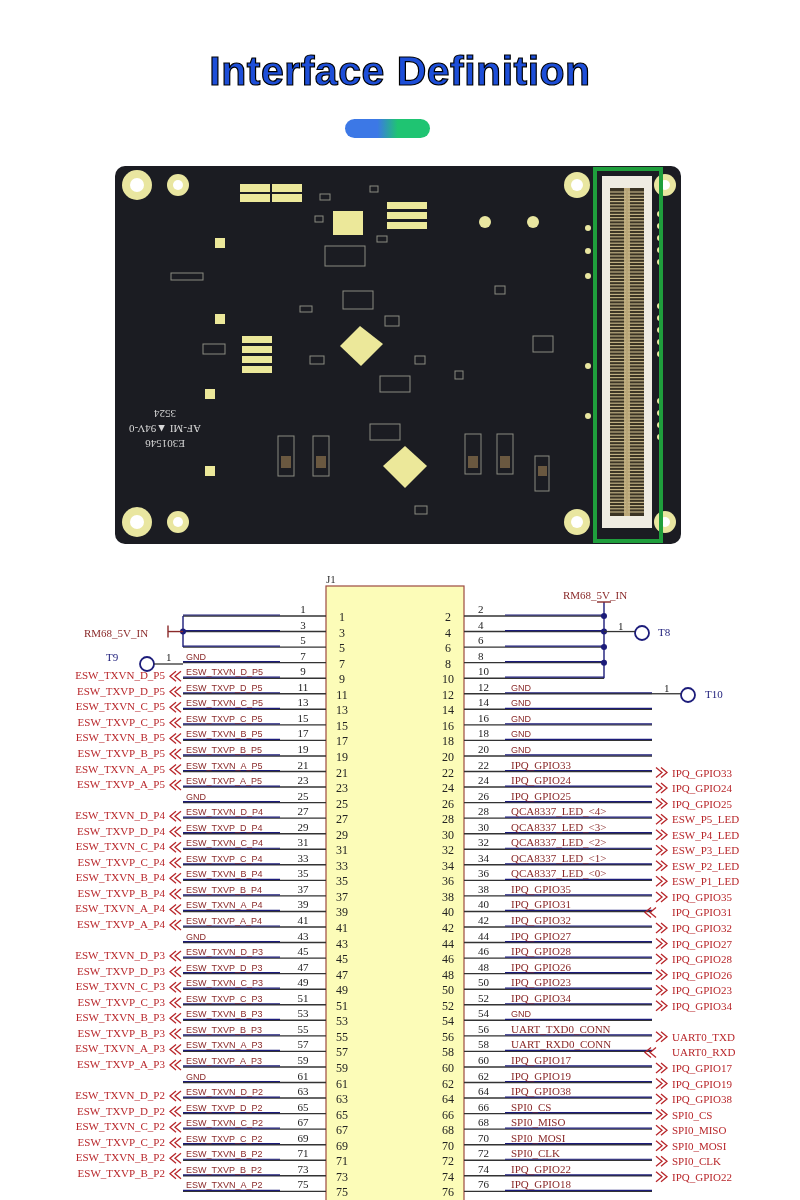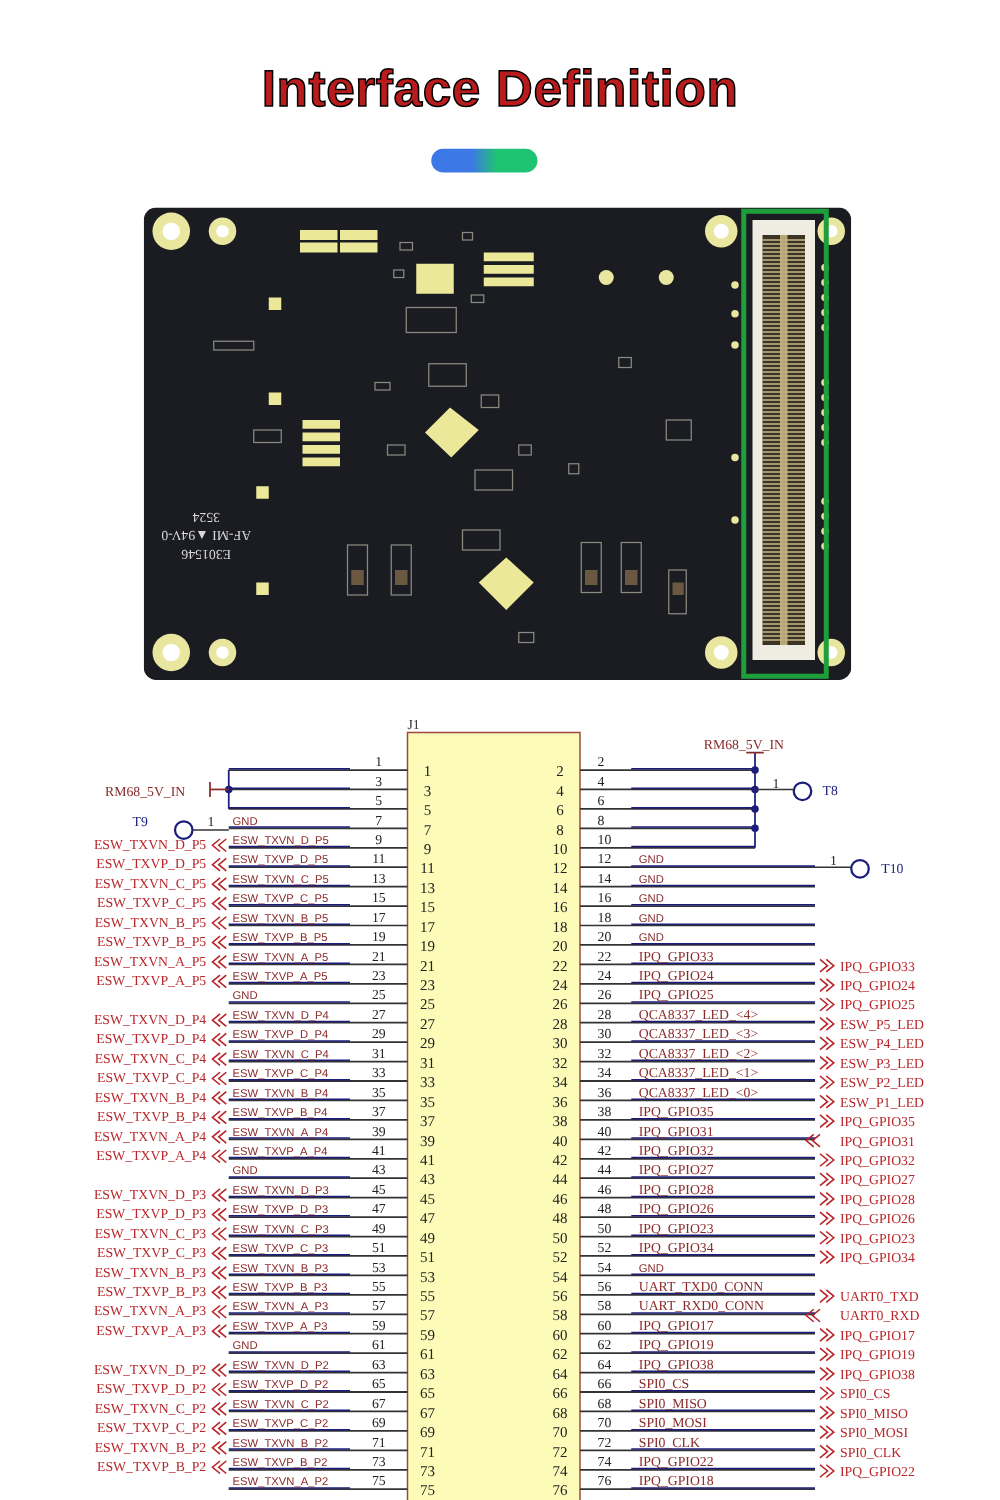--- a/index.html
+++ b/index.html
@@ -1,17 +1,17 @@
 <!DOCTYPE html>
 <html><head>
 <meta charset="utf-8">
 <style>
   html, body { margin: 0; padding: 0; background: #ffffff; }
   body { width: 800px; height: 1200px; position: relative; overflow: hidden; font-family: "Liberation Sans", sans-serif; }
-  .title { position: absolute; left: 0; width: 800px; top: 48px; text-align: center; font-family: "Liberation Sans", sans-serif; font-weight: 900; font-size: 41px; color: #b91c1c; letter-spacing: 0.5px; -webkit-text-stroke: 1.2px #000; }
+  .title { position: absolute; left: 0; width: 800px; top: 48px; text-align: center; font-family: "Liberation Sans", sans-serif; font-weight: 900; font-size: 41px; color: #1d4ed8; letter-spacing: 0.5px; -webkit-text-stroke: 1.2px #000; }
   .accent-bar { position: absolute; left: 345px; top: 119px; width: 85px; height: 19px; border-radius: 10px; background: linear-gradient(90deg, #3c78e6 0%, #3c78e6 38%, #1fc472 62%, #1fc472 100%); }
   .board { position: absolute; left: 115px; top: 166px; width: 566px; height: 378px; }
   .schematic { position: absolute; left: 0; top: 570px; width: 800px; height: 630px; }
   svg text { font-family: "Liberation Serif", serif; }
   .sig-label { font-family: "Liberation Sans", sans-serif; }
 </style>
 </head>
 <body>
 
 <div class="title">Interface Definition</div>

